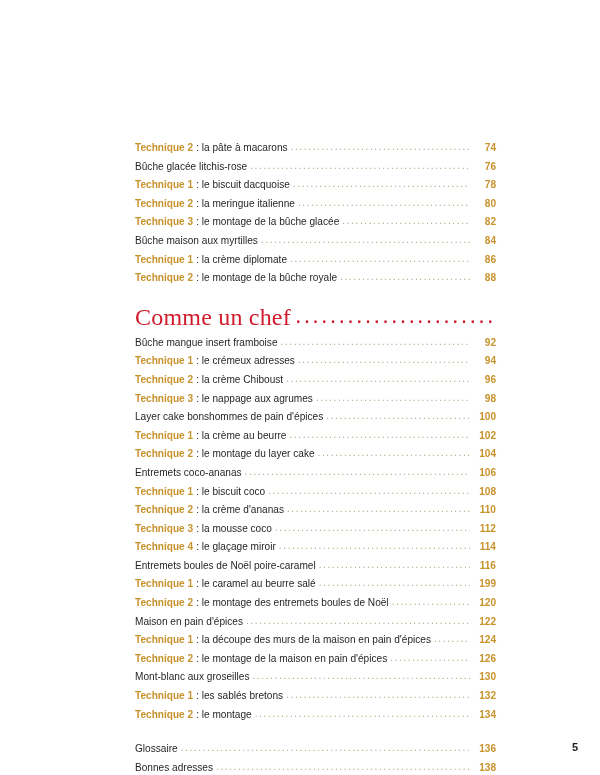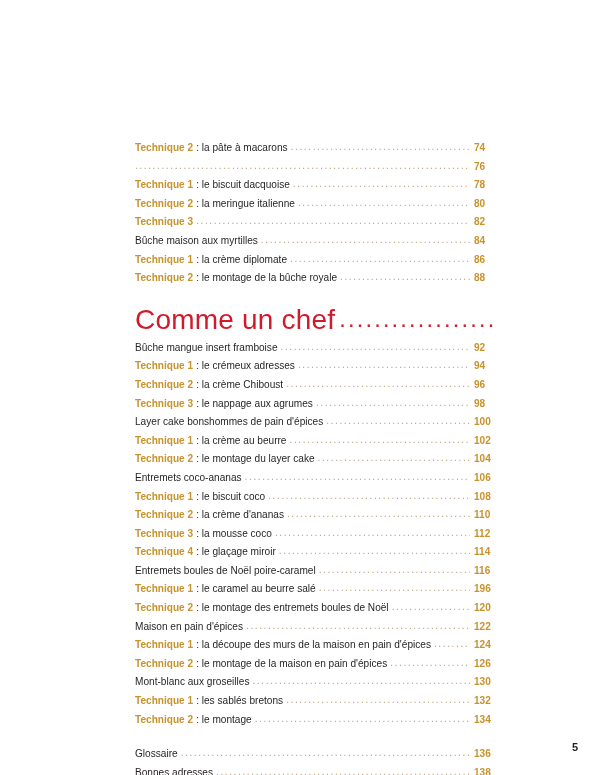--- a/index.html
+++ b/index.html
@@ -48,34 +48,34 @@
     color: #b9a27e;
     font-size: 10.1px;
     letter-spacing: 1.6px;
     transform: translateY(-1px);
   }
   .entry .page-num {
     flex: 0 0 auto;
     padding-left: 4px;
     color: #c8922c;
     font-weight: bold;
-    text-align: left;
+    text-align: right;
     min-width: 22px;
   }
   .section-head {
     margin: 16px 0 3px 0;
     display: flex;
     align-items: baseline;
     color: #cf1b2b;
     white-space: nowrap;
     overflow: hidden;
   }
   .section-head .title {
-    font-family: Liberation Sans, sans-serif;
-    font-size: 28px;
+    font-family: Liberation Serif, serif;
+    font-size: 24px;
     font-weight: normal;
     letter-spacing: 0.2px;
     flex: 0 0 auto;
     padding-right: 4px;
   }
   .section-head .dots {
     flex: 1 1 auto;
     overflow: hidden;
     font-size: 23.5px;
     letter-spacing: 2.2px;
@@ -101,37 +101,39 @@
   <div class="toc">
 
     <div>
       <div class="entry">
         <span class="label tech">Technique 2</span>
         <span class="label plain"><span> : </span><span>la pâte à macarons</span></span>
         <span class="leader">...................................................................................................</span>
         <span class="page-num">74</span>
       </div>
       <div class="entry">
+        <span class="label plain">Bûche glacée litchis-rose</span>
         <span class="leader">...................................................................................................</span>
         <span class="page-num">76</span>
       </div>
       <div class="entry">
         <span class="label tech">Technique 1</span>
         <span class="label plain"><span> : </span><span>le biscuit dacquoise</span></span>
         <span class="leader">...................................................................................................</span>
         <span class="page-num">78</span>
       </div>
       <div class="entry">
         <span class="label tech">Technique 2</span>
         <span class="label plain"><span> : </span><span>la meringue italienne</span></span>
         <span class="leader">...................................................................................................</span>
         <span class="page-num">80</span>
       </div>
       <div class="entry">
         <span class="label tech">Technique 3</span>
+        <span class="label plain"><span> : </span><span>le montage de la bûche glacée</span></span>
         <span class="leader">...................................................................................................</span>
         <span class="page-num">82</span>
       </div>
       <div class="entry">
         <span class="label plain">Bûche maison aux myrtilles</span>
         <span class="leader">...................................................................................................</span>
         <span class="page-num">84</span>
       </div>
       <div class="entry">
         <span class="label tech">Technique 1</span>
@@ -224,21 +226,21 @@
       </div>
       <div class="entry">
         <span class="label plain">Entremets boules de Noël poire-caramel</span>
         <span class="leader">...................................................................................................</span>
         <span class="page-num">116</span>
       </div>
       <div class="entry">
         <span class="label tech">Technique 1</span>
         <span class="label plain"><span> : </span><span>le caramel au beurre salé</span></span>
         <span class="leader">...................................................................................................</span>
-        <span class="page-num">196</span>
+        <span class="page-num">199</span>
       </div>
       <div class="entry">
         <span class="label tech">Technique 2</span>
         <span class="label plain"><span> : </span><span>le montage des entremets boules de Noël</span></span>
         <span class="leader">...................................................................................................</span>
         <span class="page-num">120</span>
       </div>
       <div class="entry">
         <span class="label plain">Maison en pain d'épices</span>
         <span class="leader">...................................................................................................</span>

